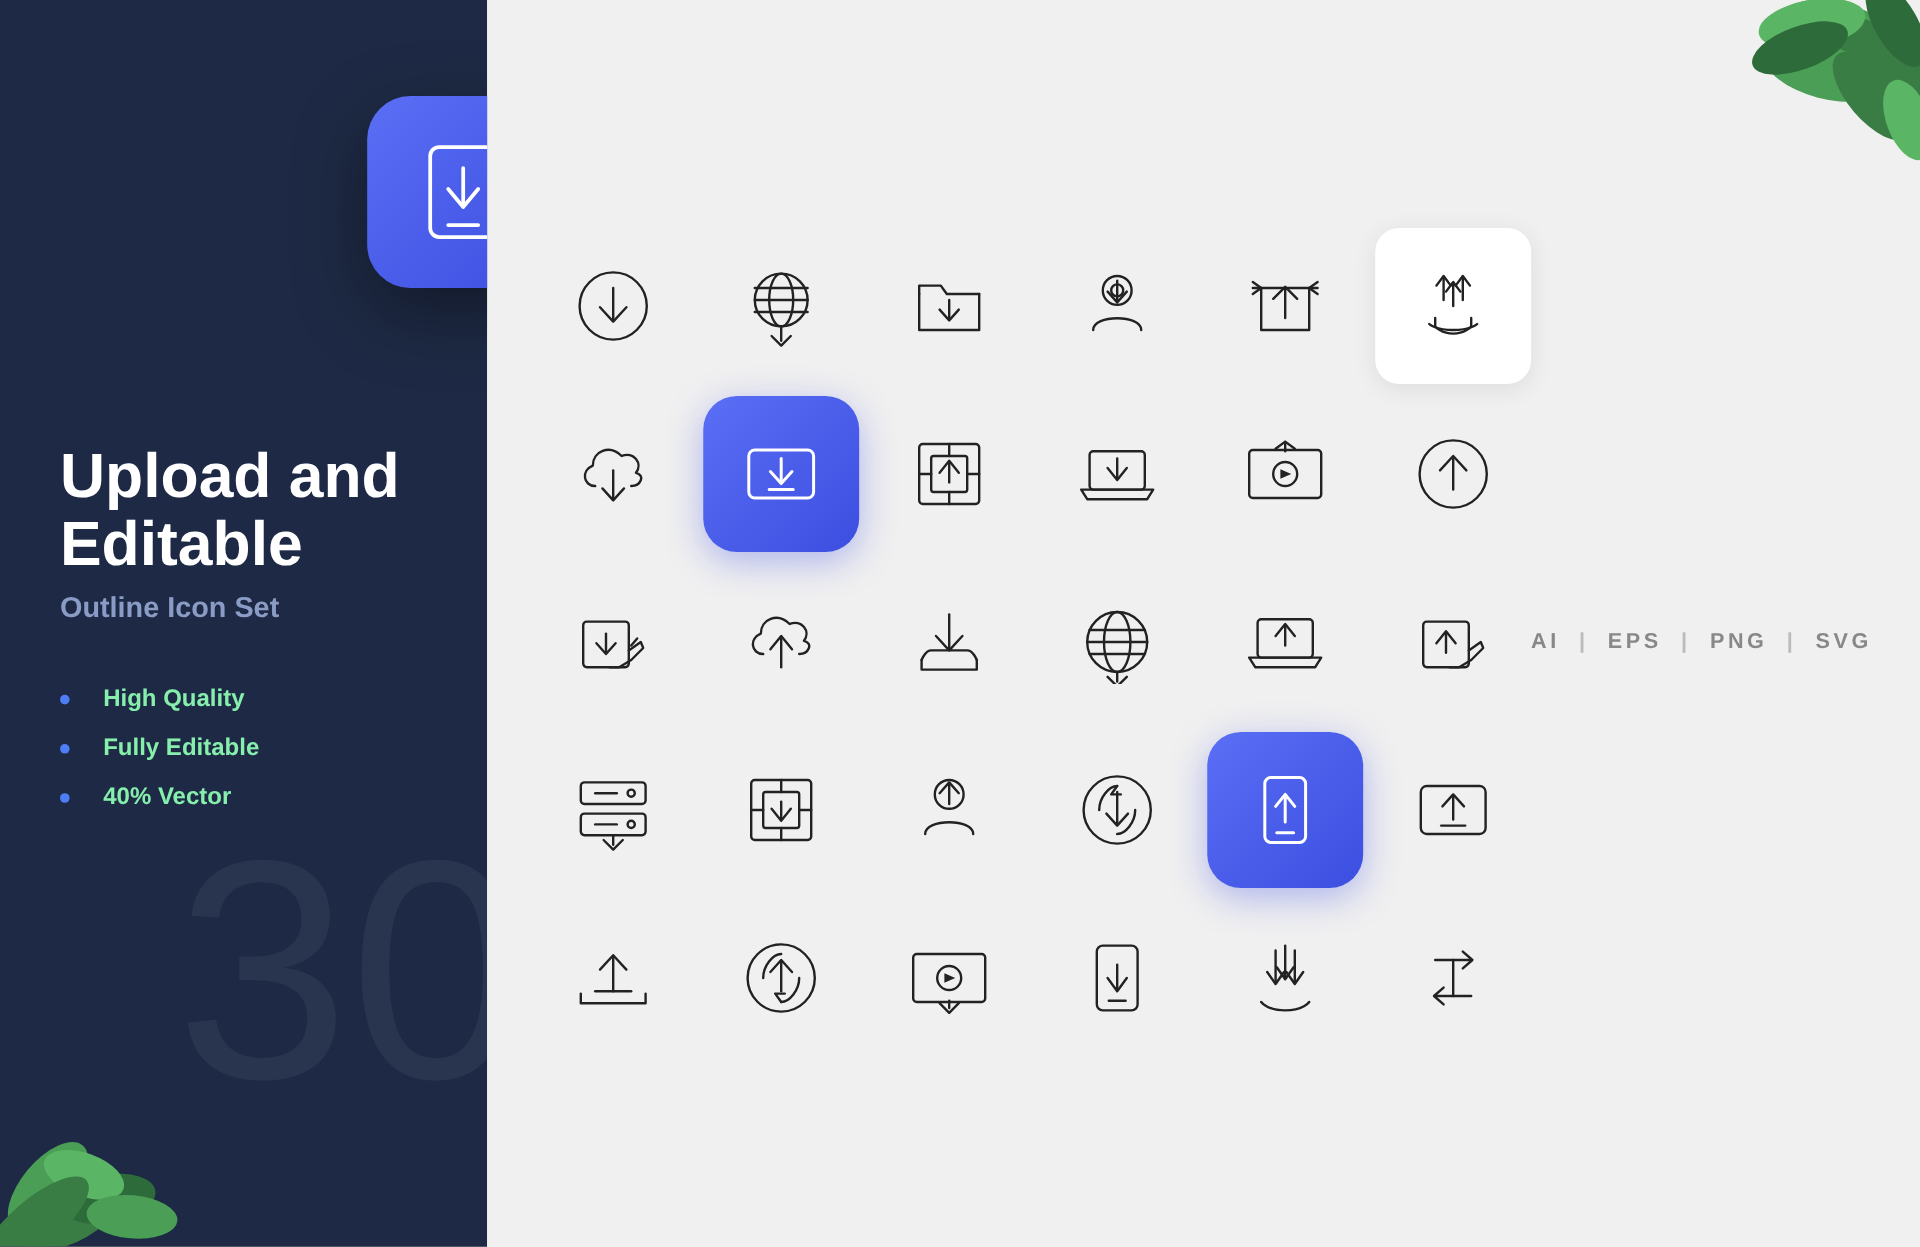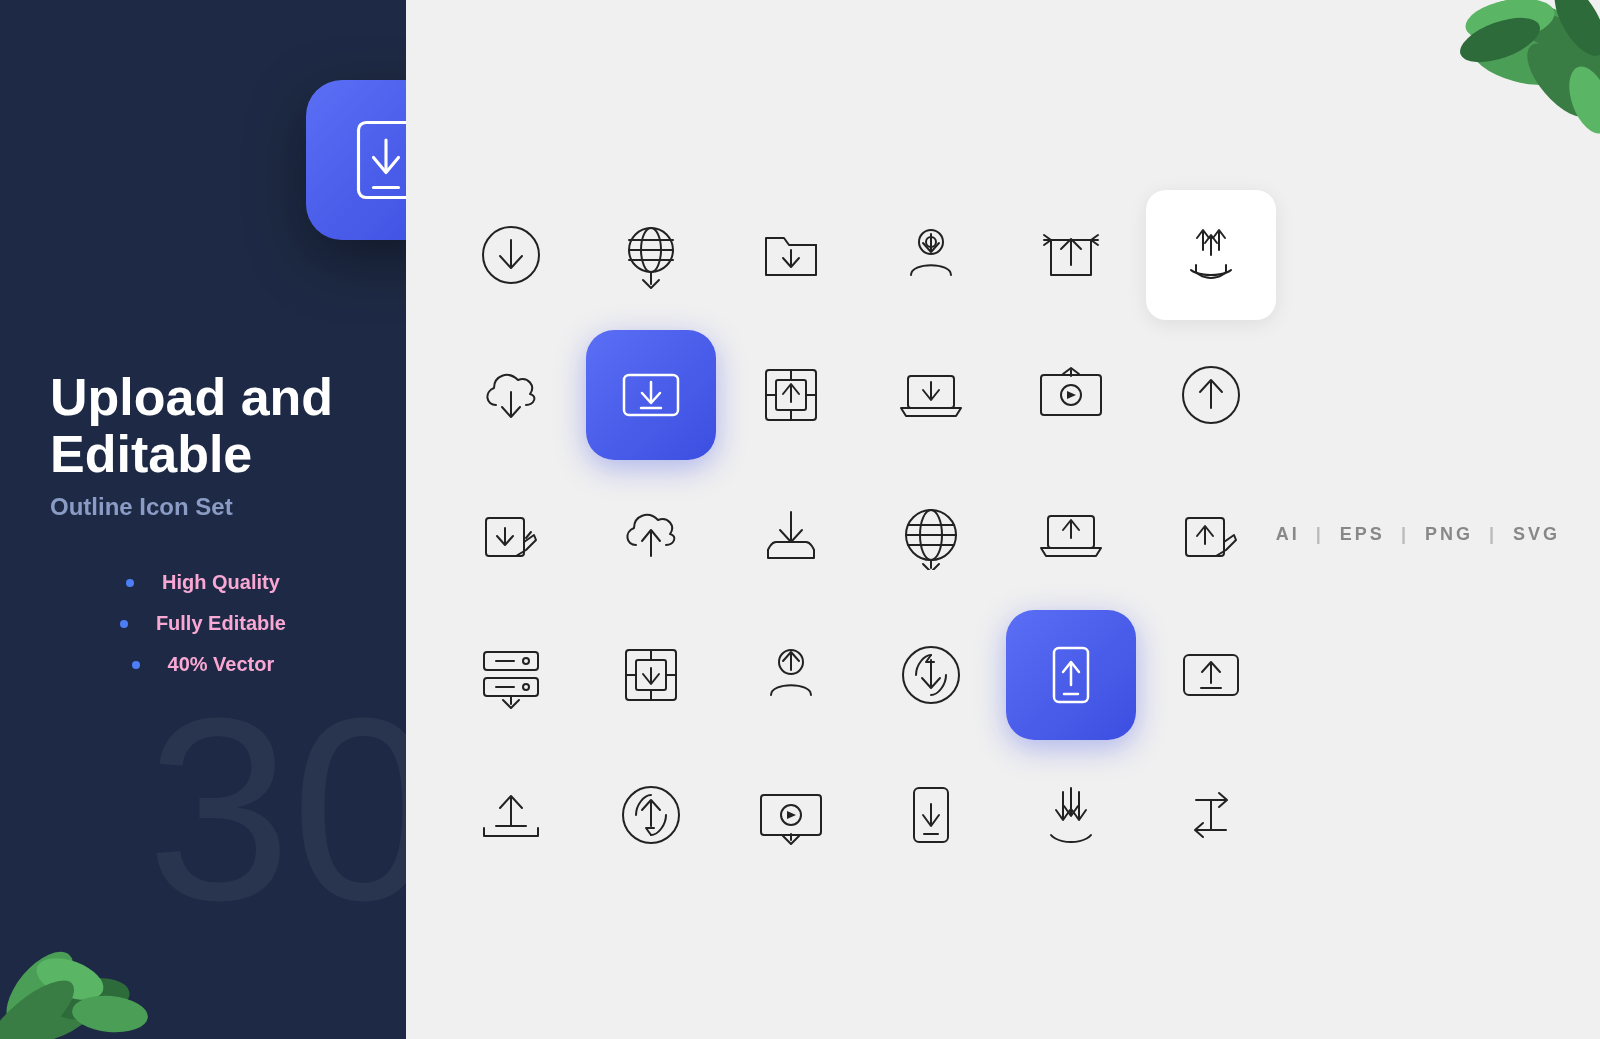--- a/index.html
+++ b/index.html
@@ -73,23 +73,22 @@
       margin-top: 50px;
       list-style: none;
     }
 
     .features-list li {
       display: flex;
       align-items: center;
       gap: 28px;
       font-size: 20px;
       font-weight: 600;
-      color: #f9a8d4;
+      color: #86efac;
       margin-bottom: 18px;
-      justify-content: center;
     }
 
     .features-list li .bullet {
       width: 8px;
       height: 8px;
       background: #4e7ef7;
       border-radius: 50%;
       flex-shrink: 0;
     }
 

